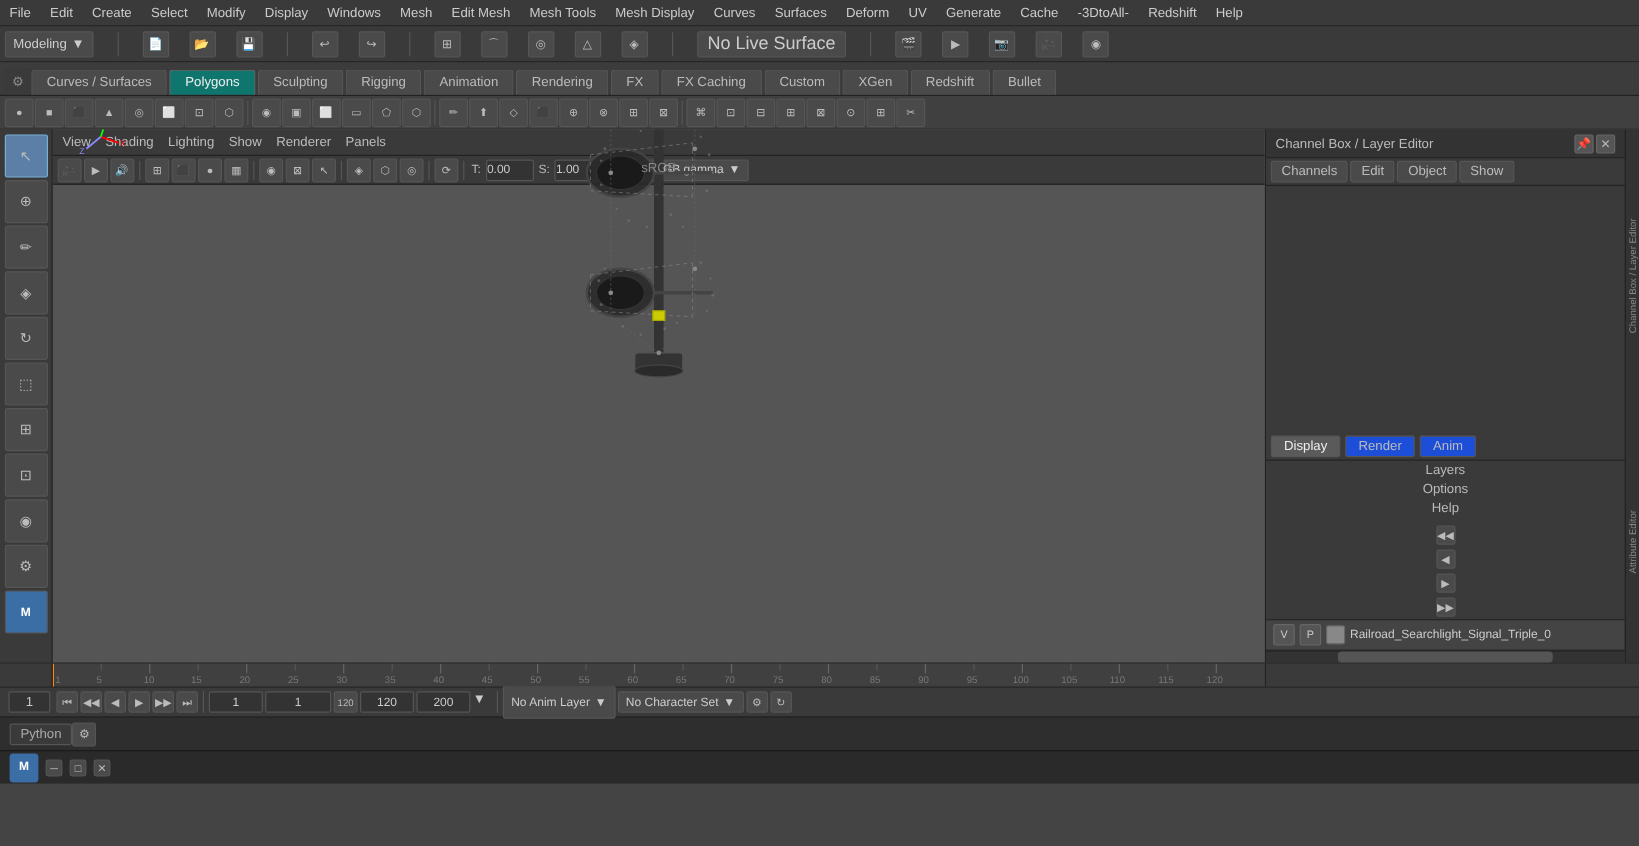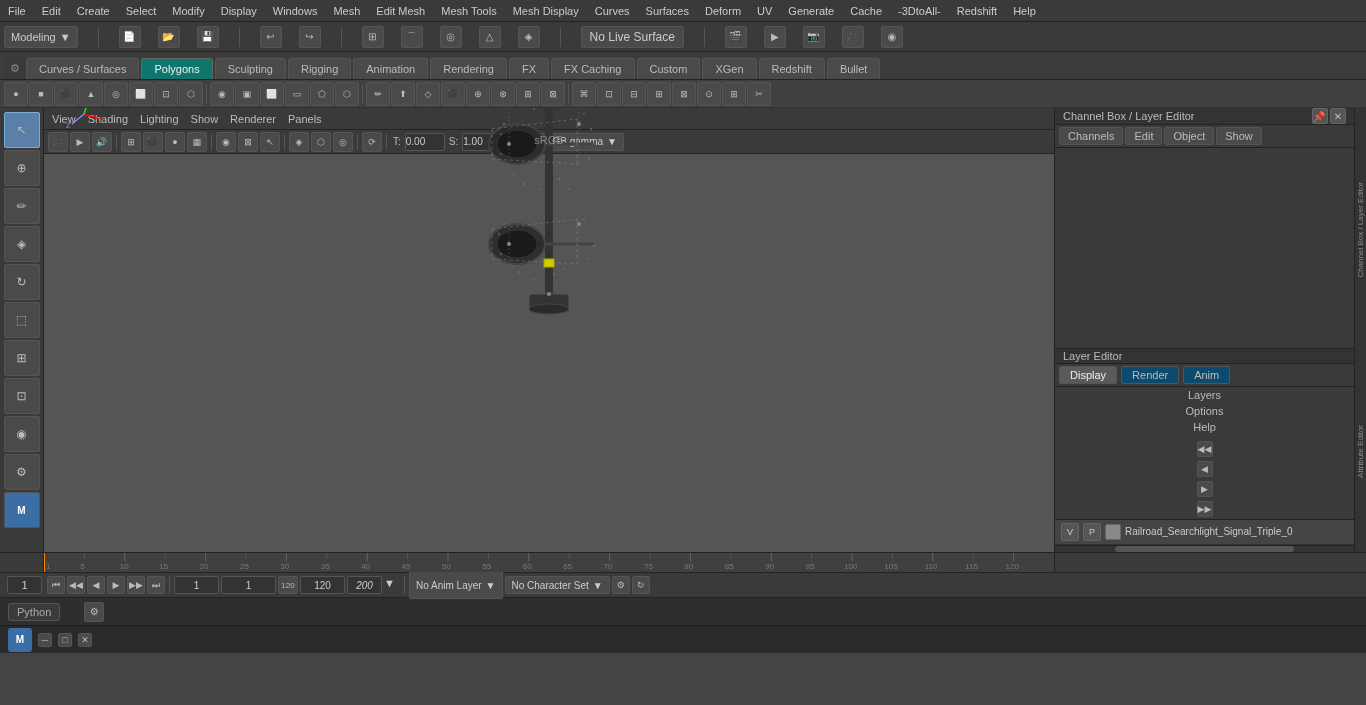--- a/index.html
+++ b/index.html
@@ -63,21 +63,21 @@
       gap: 4px;
       cursor: pointer;
     }
     .live-surface-btn {
       height: 22px;
       background: #4a4a4a;
       border: 1px solid #555;
       border-radius: 2px;
       padding: 0 8px;
       color: #ccc;
-      font-size: 12px;
+      font-size: 15px;
       display: flex;
       align-items: center;
       cursor: pointer;
     }
 
     
     #tab-bar {
       height: 28px;
       background: #3c3c3c;
       display: flex;
@@ -318,21 +318,21 @@
     .layer-tabs-row {
       display: flex;
       align-items: center;
       padding: 2px 4px;
       gap: 4px;
       background: #3a3a3a;
       border-bottom: 1px solid #222;
     }
     .layer-tab {
       padding: 2px 10px;
-      background: #0c4a6e;
+      background: #1d4ed8;
       border: 1px solid #555;
       border-radius: 2px;
       color: #bbb;
       font-size: 11px;
       cursor: pointer;
     }
     .layer-tab.active { background: #5a5a5a; color: #eee; }
     .layer-options-row {
       display: flex;
       align-items: center;
@@ -516,21 +516,21 @@
     }
 
     
     #status-bar {
       height: 28px;
       background: #2e2e2e;
       border-top: 1px solid #222;
       display: flex;
       align-items: center;
       padding: 0 8px;
-      gap: 24px;
+      gap: 0;
     }
     .python-label {
       color: #aaa;
       font-size: 11px;
       padding: 2px 8px;
       background: #3a3a3a;
       border: 1px solid #555;
       border-radius: 2px;
     }
     .command-text {
@@ -902,23 +902,20 @@
 
     <div id="channel-tabs">
       <div class="channel-tab">Channels</div>
       <div class="channel-tab">Edit</div>
       <div class="channel-tab">Object</div>
       <div class="channel-tab">Show</div>
     </div>
 
     <div id="channel-content" style="flex:1; min-height: 200px;"></div>
 
-    <div id="layer-editor-header">
-      <span class="panel-title">Layer Editor</span>
-    </div>
 
     <div class="layer-tabs-row">
       <div class="layer-tab active">Display</div>
       <div class="layer-tab">Render</div>
       <div class="layer-tab">Anim</div>
     </div>
 
     <div class="layer-options-row">
       <span class="viewport-menu">Layers</span>
       <span class="viewport-menu">Options</span>
@@ -1018,21 +1015,21 @@
   <div class="playback-btn">◀◀</div>
   <div class="playback-btn">◀</div>
   <div class="playback-btn">▶</div>
   <div class="playback-btn">▶▶</div>
   <div class="playback-btn">⏭</div>
   <div class="playback-sep"></div>
   <input class="range-input" type="text" value="1" style="">
   <input class="range-input" type="text" style="width: 55px;" value="1">
   <div class="playback-btn" style="width:20px; font-size:8px;">120</div>
   <input class="range-input" type="text" value="120" style="">
-  <input class="range-input" type="text" style="width: 35px; font-style: italic;" value="200">
+  <input class="range-input" type="text" style="width: 45px;" value="200">
   <div style="width:16px; height:16px;">▼</div>
   <div class="playback-sep"></div>
   <div class="anim-layer-dropdown">
     <span>No Anim Layer</span>
     <span>▼</span>
   </div>
   <div class="char-set-dropdown">
     <span>No Character Set</span>
     <span>▼</span>
   </div>

